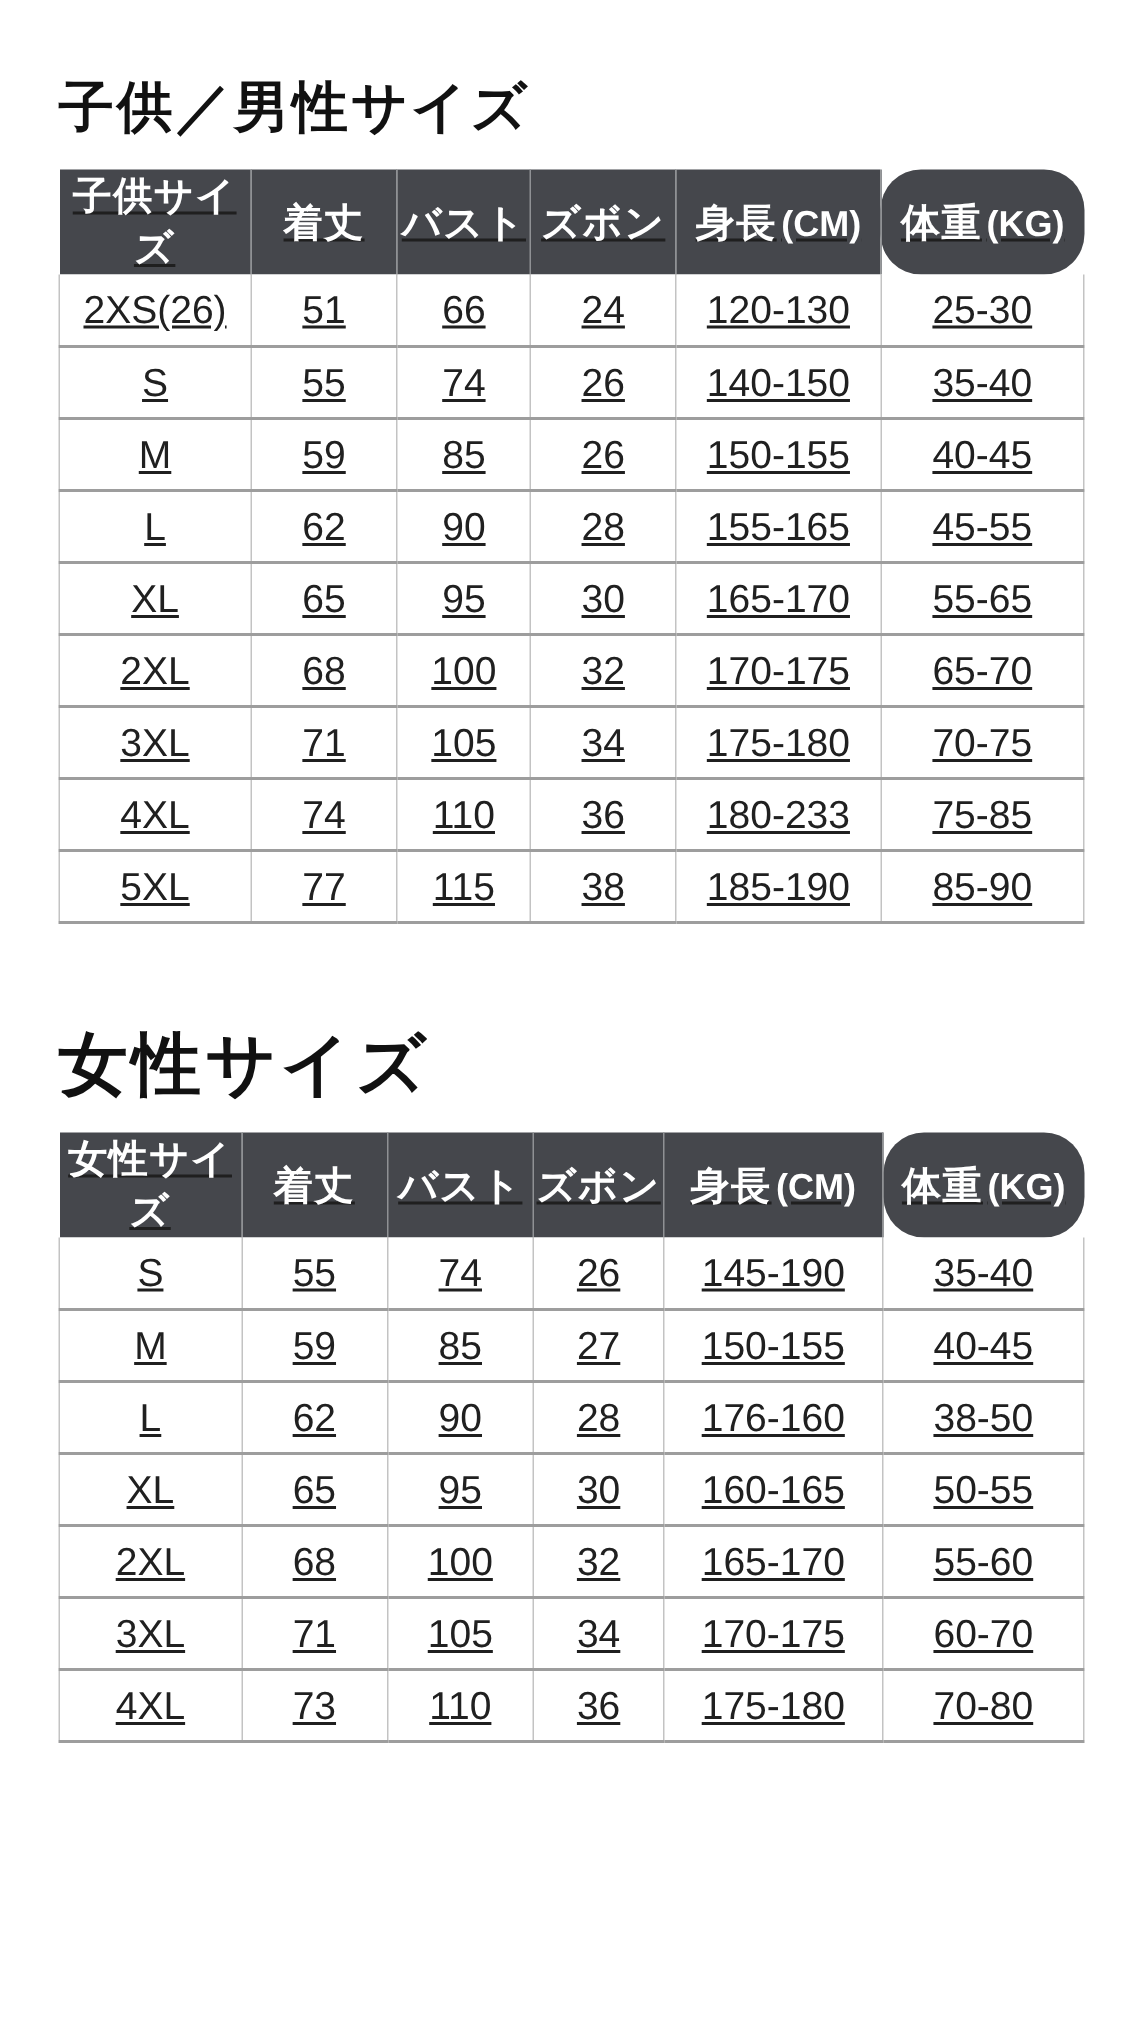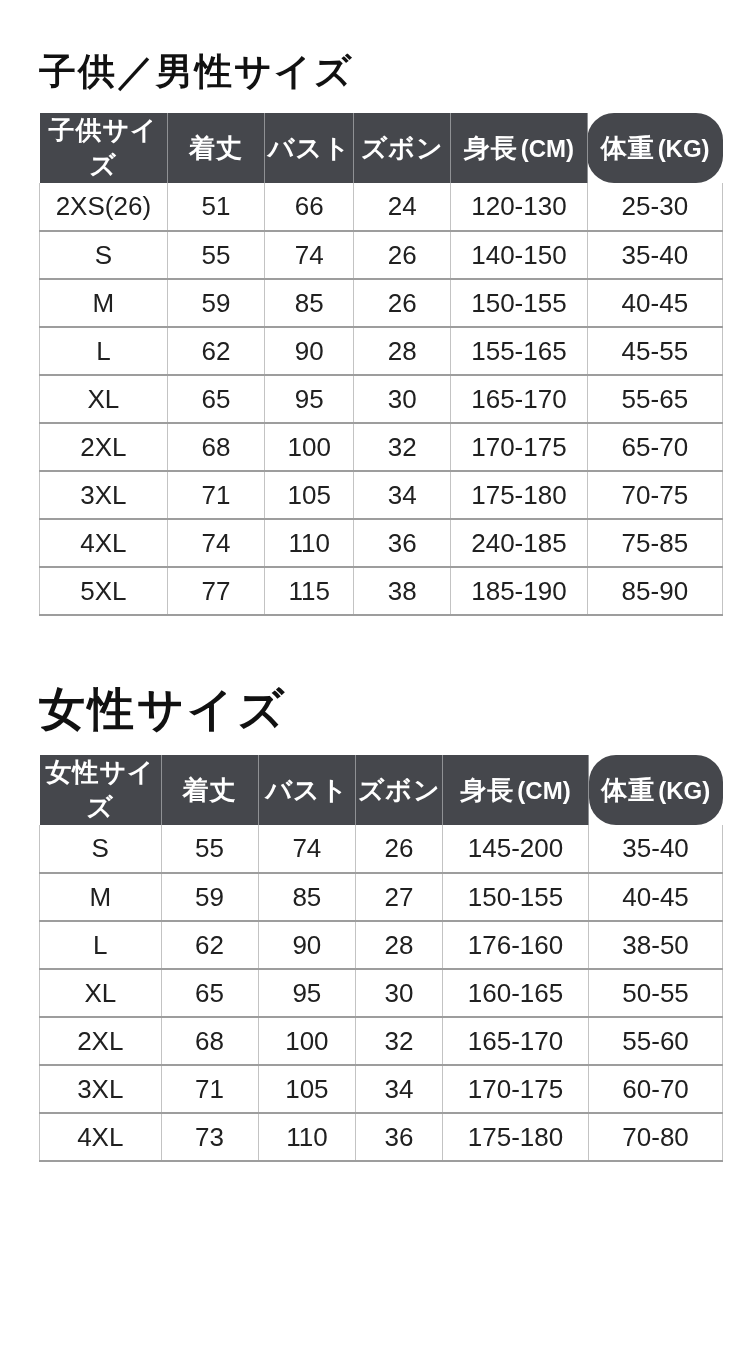--- a/index.html
+++ b/index.html
@@ -38,20 +38,21 @@
     font-size: 46px;
     line-height: 54px;
     letter-spacing: 3px;
   }
 
   table.size-table {
     margin-top: 19px;
     width: 684px;
     border-collapse: collapse;
     table-layout: fixed;
+    text-decoration: underline;
   }
 
   table.size-table th {
     background: #45474c;
     color: #ffffff;
     font-size: 26px;
     font-weight: 700;
     height: 48px;
     text-align: center;
     vertical-align: middle;
@@ -158,21 +159,21 @@
             <td>105</td>
             <td>34</td>
             <td>175-180</td>
             <td>70-75</td>
           </tr>
           <tr>
             <td>4XL</td>
             <td>74</td>
             <td>110</td>
             <td>36</td>
-            <td>240-185</td>
+            <td>180-233</td>
             <td>75-85</td>
           </tr>
           <tr>
             <td>5XL</td>
             <td>77</td>
             <td>115</td>
             <td>38</td>
             <td>185-190</td>
             <td>85-90</td>
           </tr>
@@ -198,21 +199,21 @@
             <th><span>バスト</span></th>
             <th><span>ズボン</span></th>
             <th><span>身長</span><span class="unit">(CM)</span></th>
             <th><span>体重</span><span class="unit">(KG)</span></th>
           </tr>
           <tr>
             <td>S</td>
             <td>55</td>
             <td>74</td>
             <td>26</td>
-            <td>145-200</td>
+            <td>145-190</td>
             <td>35-40</td>
           </tr>
           <tr>
             <td>M</td>
             <td>59</td>
             <td>85</td>
             <td>27</td>
             <td>150-155</td>
             <td>40-45</td>
           </tr>

